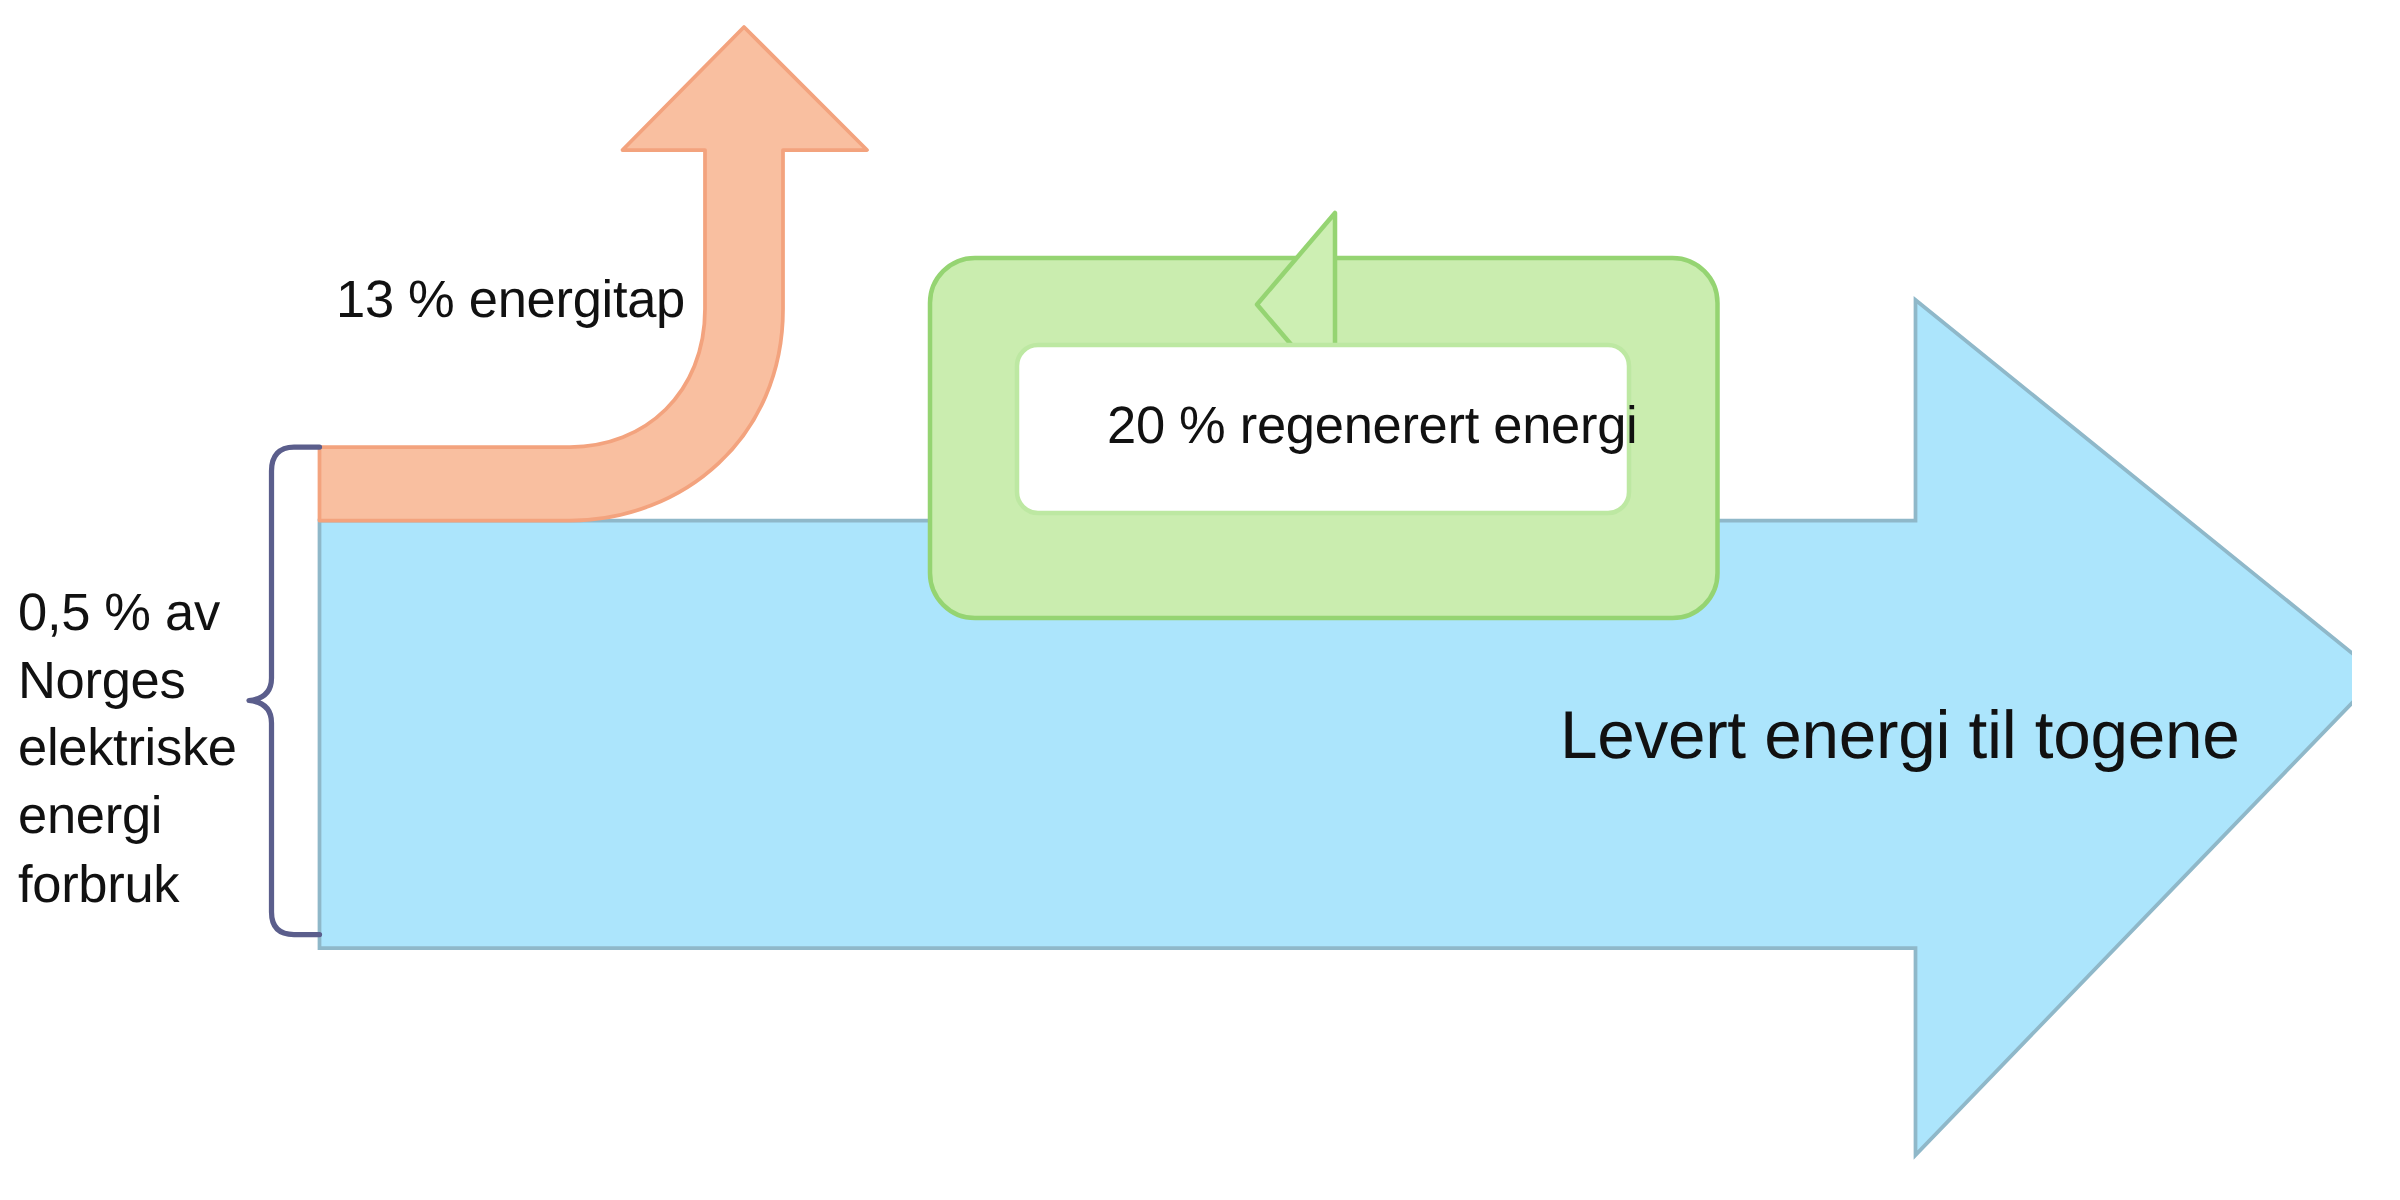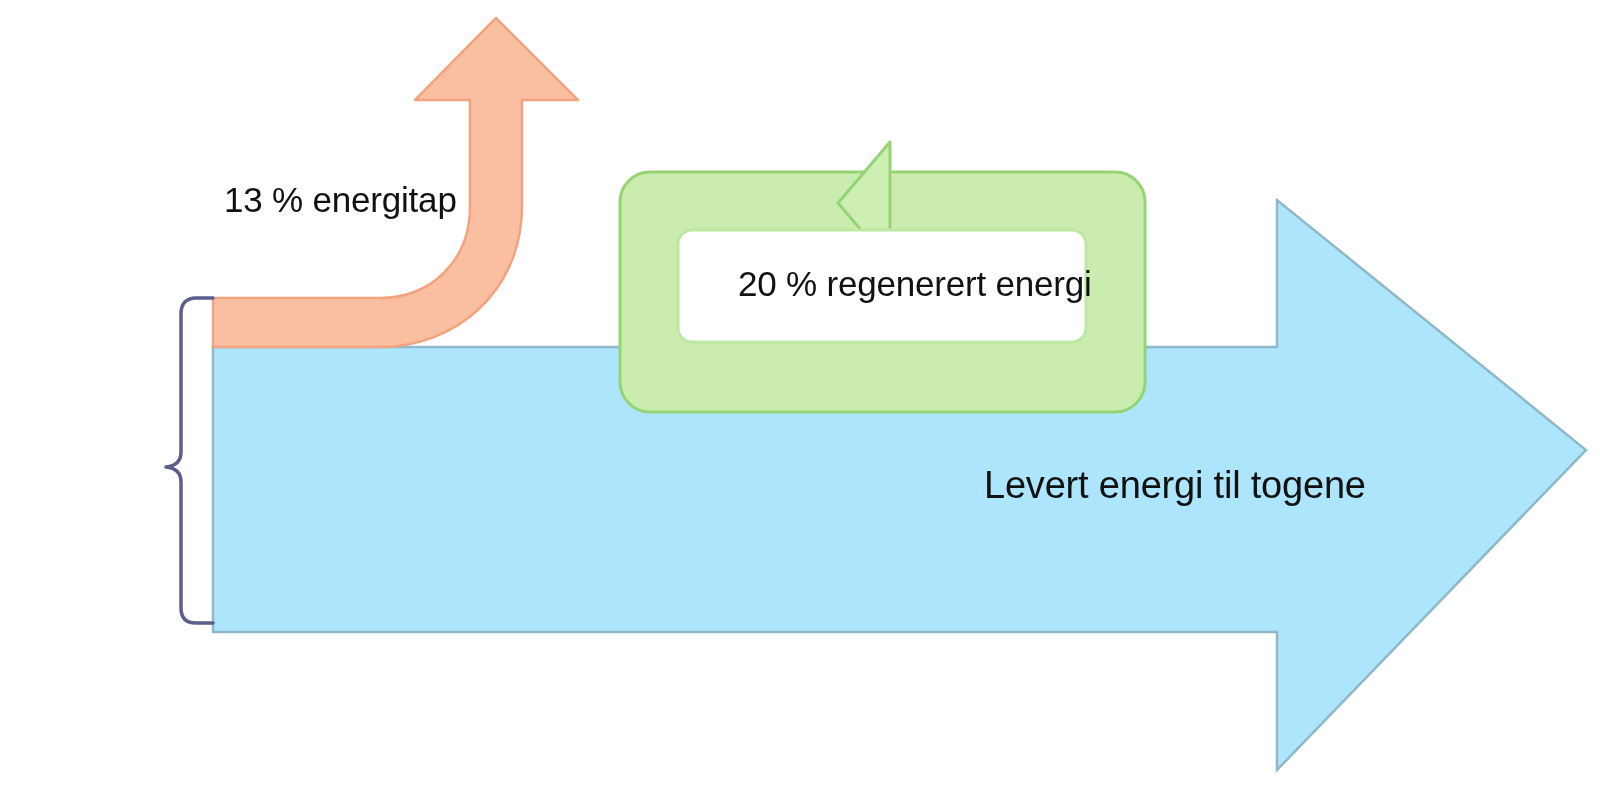--- a/index.html
+++ b/index.html
@@ -10,21 +10,20 @@
   }
   body {
     font-family: "Liberation Sans", sans-serif;
   }
   #stage {
     position: relative;
     width: 1568px;
     height: 800px;
     background: #ffffff;
     overflow: hidden;
-    padding-left: 28px;
   }
   #diagram-svg {
     position: absolute;
     left: 0;
     top: 0;
     width: 1600px;
     height: 800px;
     display: block;
   }
   .lbl {
@@ -39,23 +38,23 @@
     left: 224px;
     top: 178px;
     font-size: 35px;
   }
   #label-regenerert {
     left: 738px;
     top: 262px;
     font-size: 35px;
   }
   #label-levert {
-    left: 984px;
+    left: 1040px;
     top: 462px;
-    font-size: 38px;
+    font-size: 45px;
   }
   #label-brace {
     left: 12px;
     top: 386px;
     font-size: 35px;
     line-height: 1.29;
     width: 165px;
   }
 </style>
 </head>
@@ -104,14 +103,19 @@
              C 181 618 186 623 196 623
              L 213 623" fill="none" stroke="#5b5e8c" stroke-width="3.5" stroke-linecap="round" stroke-linejoin="round"></path>
   </svg>
 
   <div class="lbl" id="label-energitap">13 % energitap</div>
 
   <div class="lbl" id="label-regenerert">20 % regenerert energi</div>
 
   <div class="lbl" id="label-levert">Levert energi til togene</div>
 
+  <div class="lbl" id="label-brace">0,5 % av
+Norges
+elektriske
+energi
+forbruk</div>
 
 </div>
 
 </body></html>

